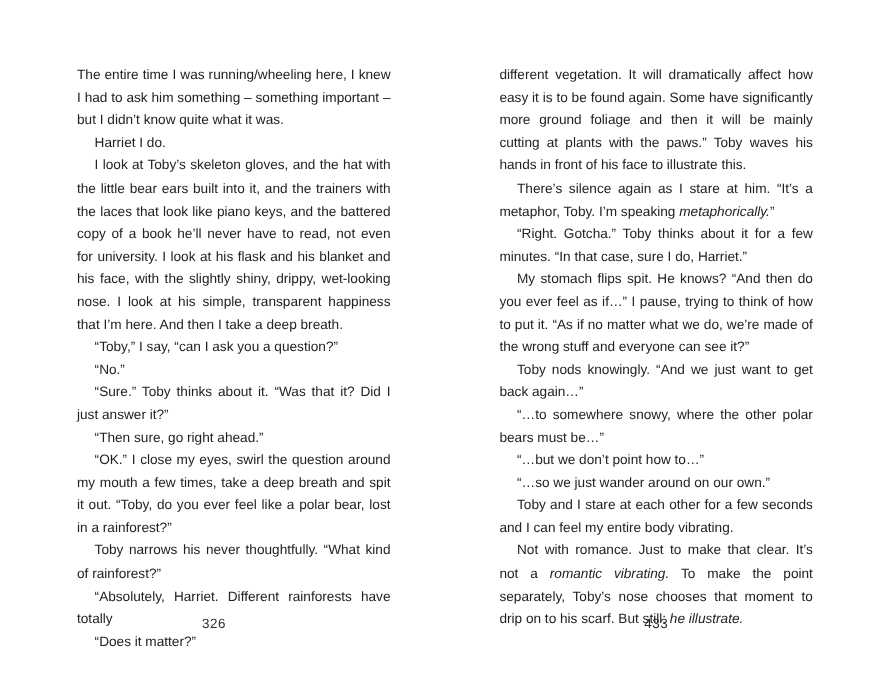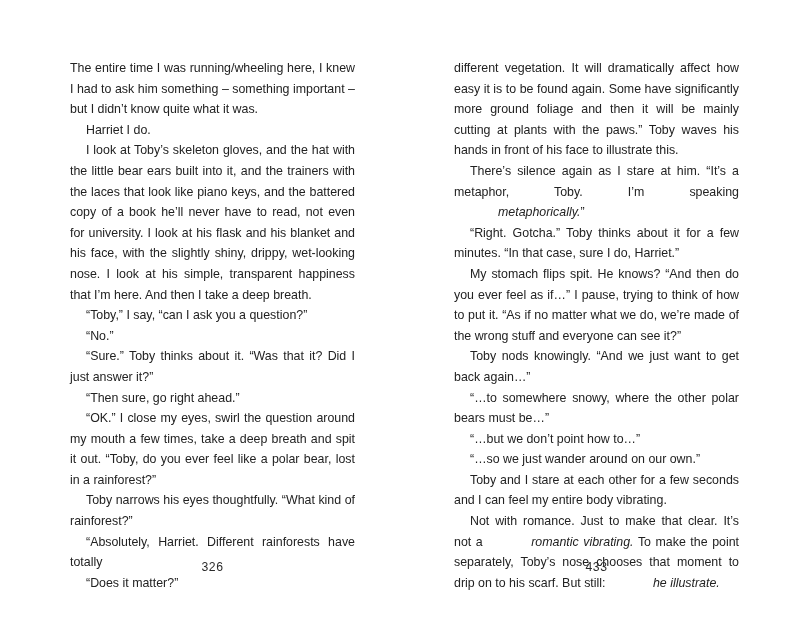--- a/index.html
+++ b/index.html
@@ -40,49 +40,48 @@
     color: #222222;
   }
   .para.indent {
     text-indent: 16px;
   }
   .para.cont {
     text-indent: 0;
   }
   em {
     font-style: italic;
-    margin-left: 44px;
   }
   .folio {
     position: absolute;
     top: 560px;
     width: 285px;
     text-align: center;
     font-size: 12.2px;
     color: #2b2b2b;
     letter-spacing: 0.5px;
   }
-  .folio-left  { left: 70px; }
+  .folio-left  { left: 52px; }
   .folio-right { left: 454px; }
 </style>
 </head>
 <body>
 
 <div class="spread">
 
   <div class="page page-left" id="page-left">
       <p class="para cont">The entire time I was running/wheeling here, I knew I had to ask him something – something important – but I didn’t know quite what it was.</p>
       <p class="para indent">Harriet I do.</p>
       <p class="para indent">I look at Toby’s skeleton gloves, and the hat with the little bear ears built into it, and the trainers with the laces that look like piano keys, and the battered copy of a book he’ll never have to read, not even for university. I look at his flask and his blanket and his face, with the slightly shiny, drippy, wet-looking nose. I look at his simple, transparent happiness that I’m here. And then I take a deep breath.</p>
       <p class="para indent">“Toby,” I say, “can I ask you a question?”</p>
       <p class="para indent">“No.”</p>
       <p class="para indent">“Sure.” Toby thinks about it. “Was that it? Did I just answer it?”</p>
       <p class="para indent">“Then sure, go right ahead.”</p>
       <p class="para indent">“OK.” I close my eyes, swirl the question around my mouth a few times, take a deep breath and spit it out. “Toby, do you ever feel like a polar bear, lost in a rainforest?”</p>
-      <p class="para indent">Toby narrows his eyes thoughtfully. “What kind of rainforest?”</p>
+      <p class="para indent">Toby narrows his never thoughtfully. “What kind of rainforest?”</p>
       <p class="para indent">“Absolutely, Harriet. Different rainforests have totally</p>
       <p class="para indent">“Does it matter?”</p>
     </div>
   <div class="folio folio-left">326</div>
 
   <div class="page page-right" id="page-right">
       <p class="para cont">different vegetation. It will dramatically affect how easy it is to be found again. Some have significantly more ground foliage and then it will be mainly cutting at plants with the paws.” Toby waves his hands in front of his face to illustrate this.</p>
       <p class="para indent">There’s silence again as I stare at him. “It’s a metaphor, Toby. I’m speaking <em>metaphorically.</em>”</p>
       <p class="para indent">“Right. Gotcha.” Toby thinks about it for a few minutes. “In that case, sure I do, Harriet.”</p>
       <p class="para indent">My stomach flips spit. He knows? “And then do you ever feel as if…” I pause, trying to think of how to put it. “As if no matter what we do, we’re made of the wrong stuff and everyone can see it?”</p>

